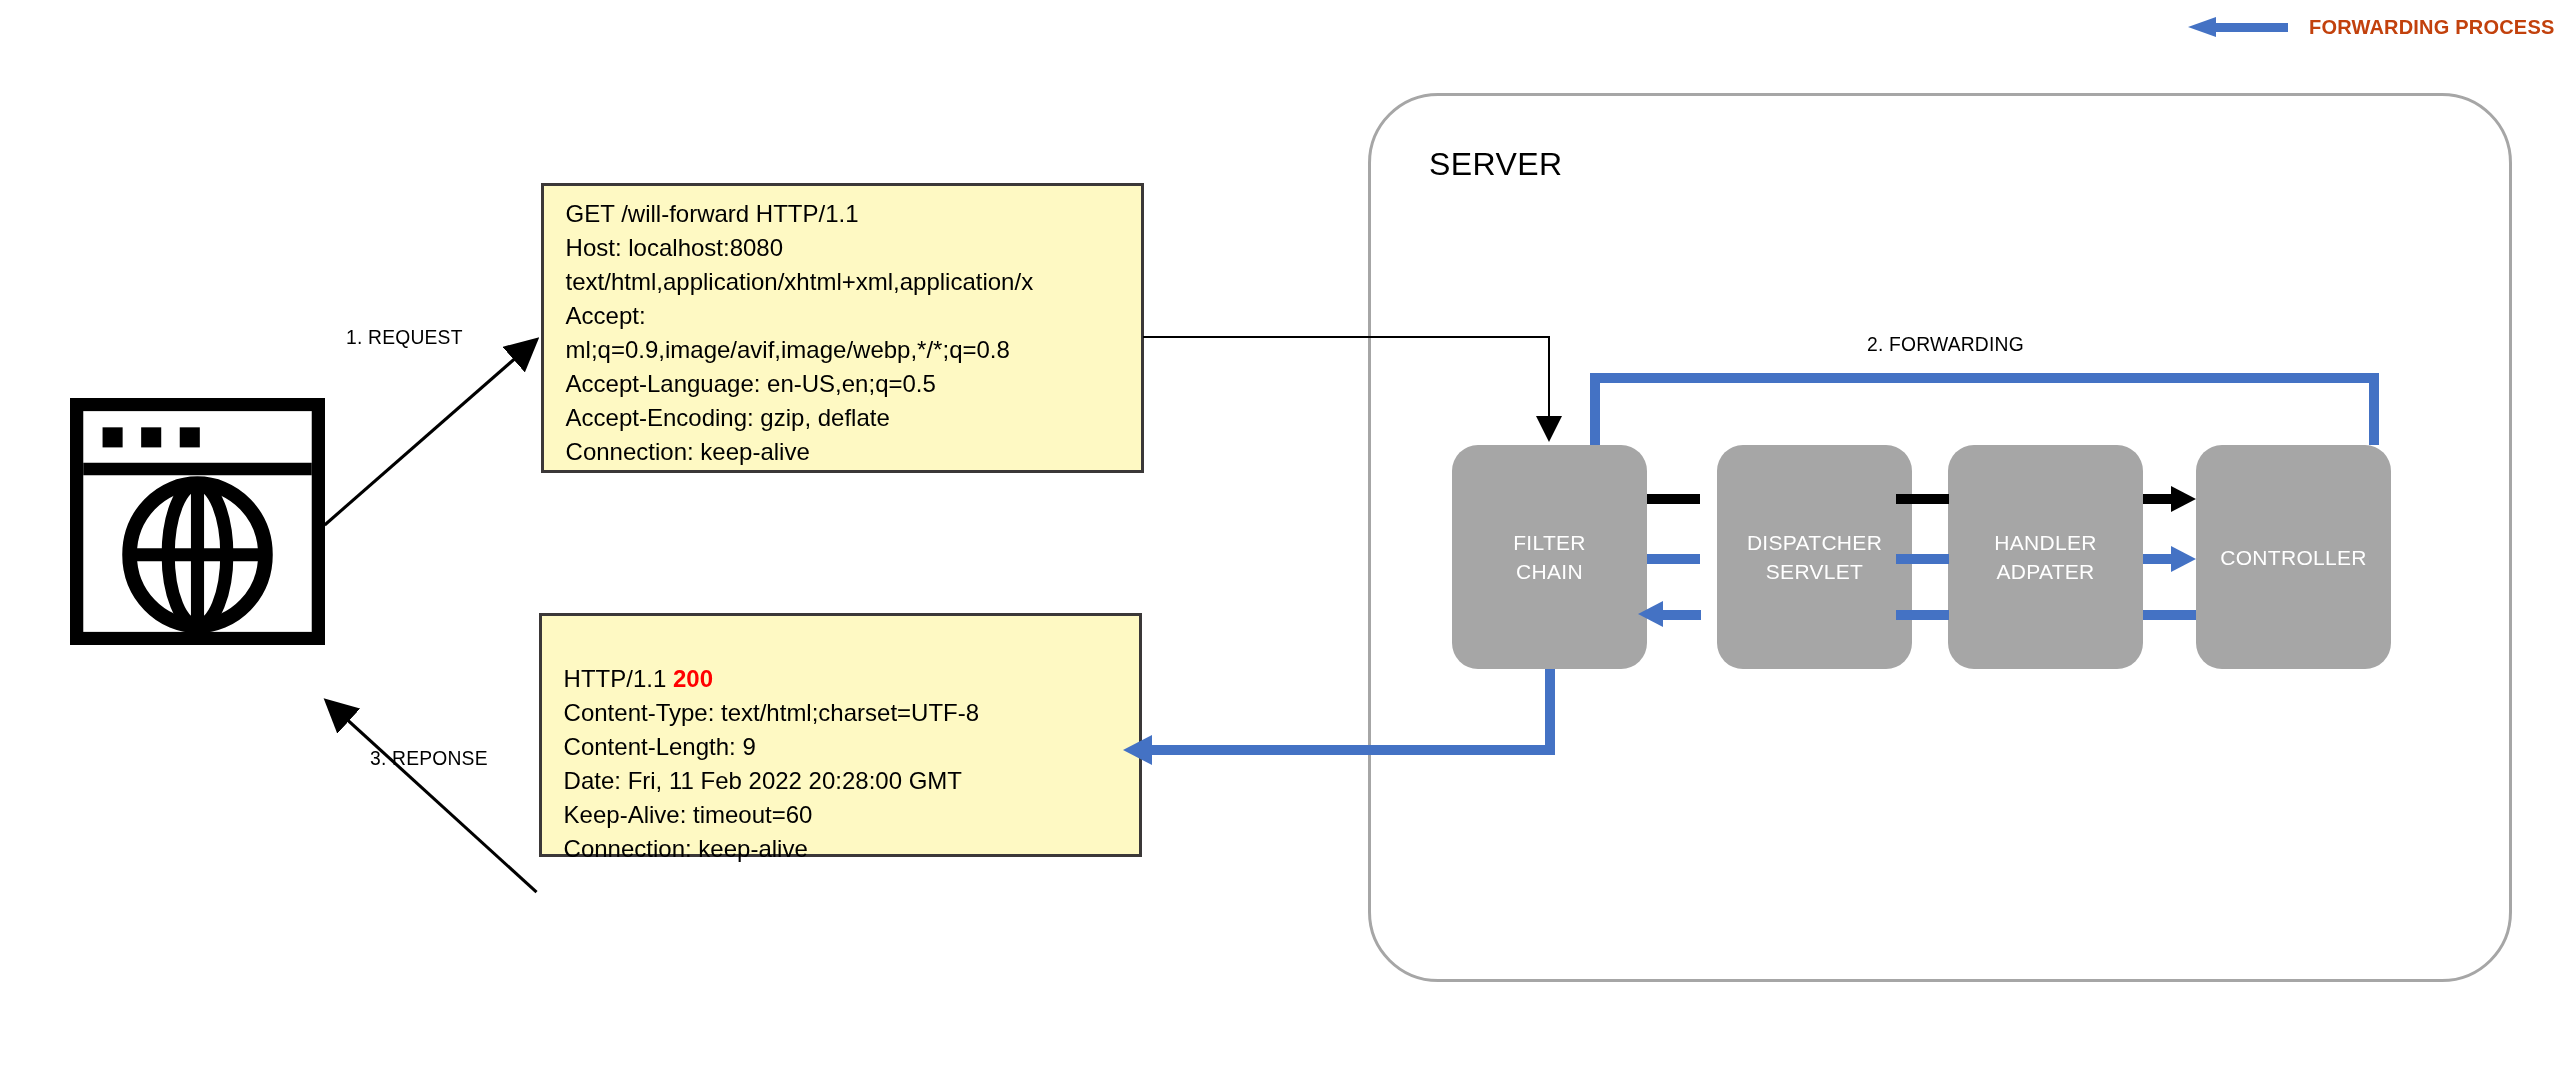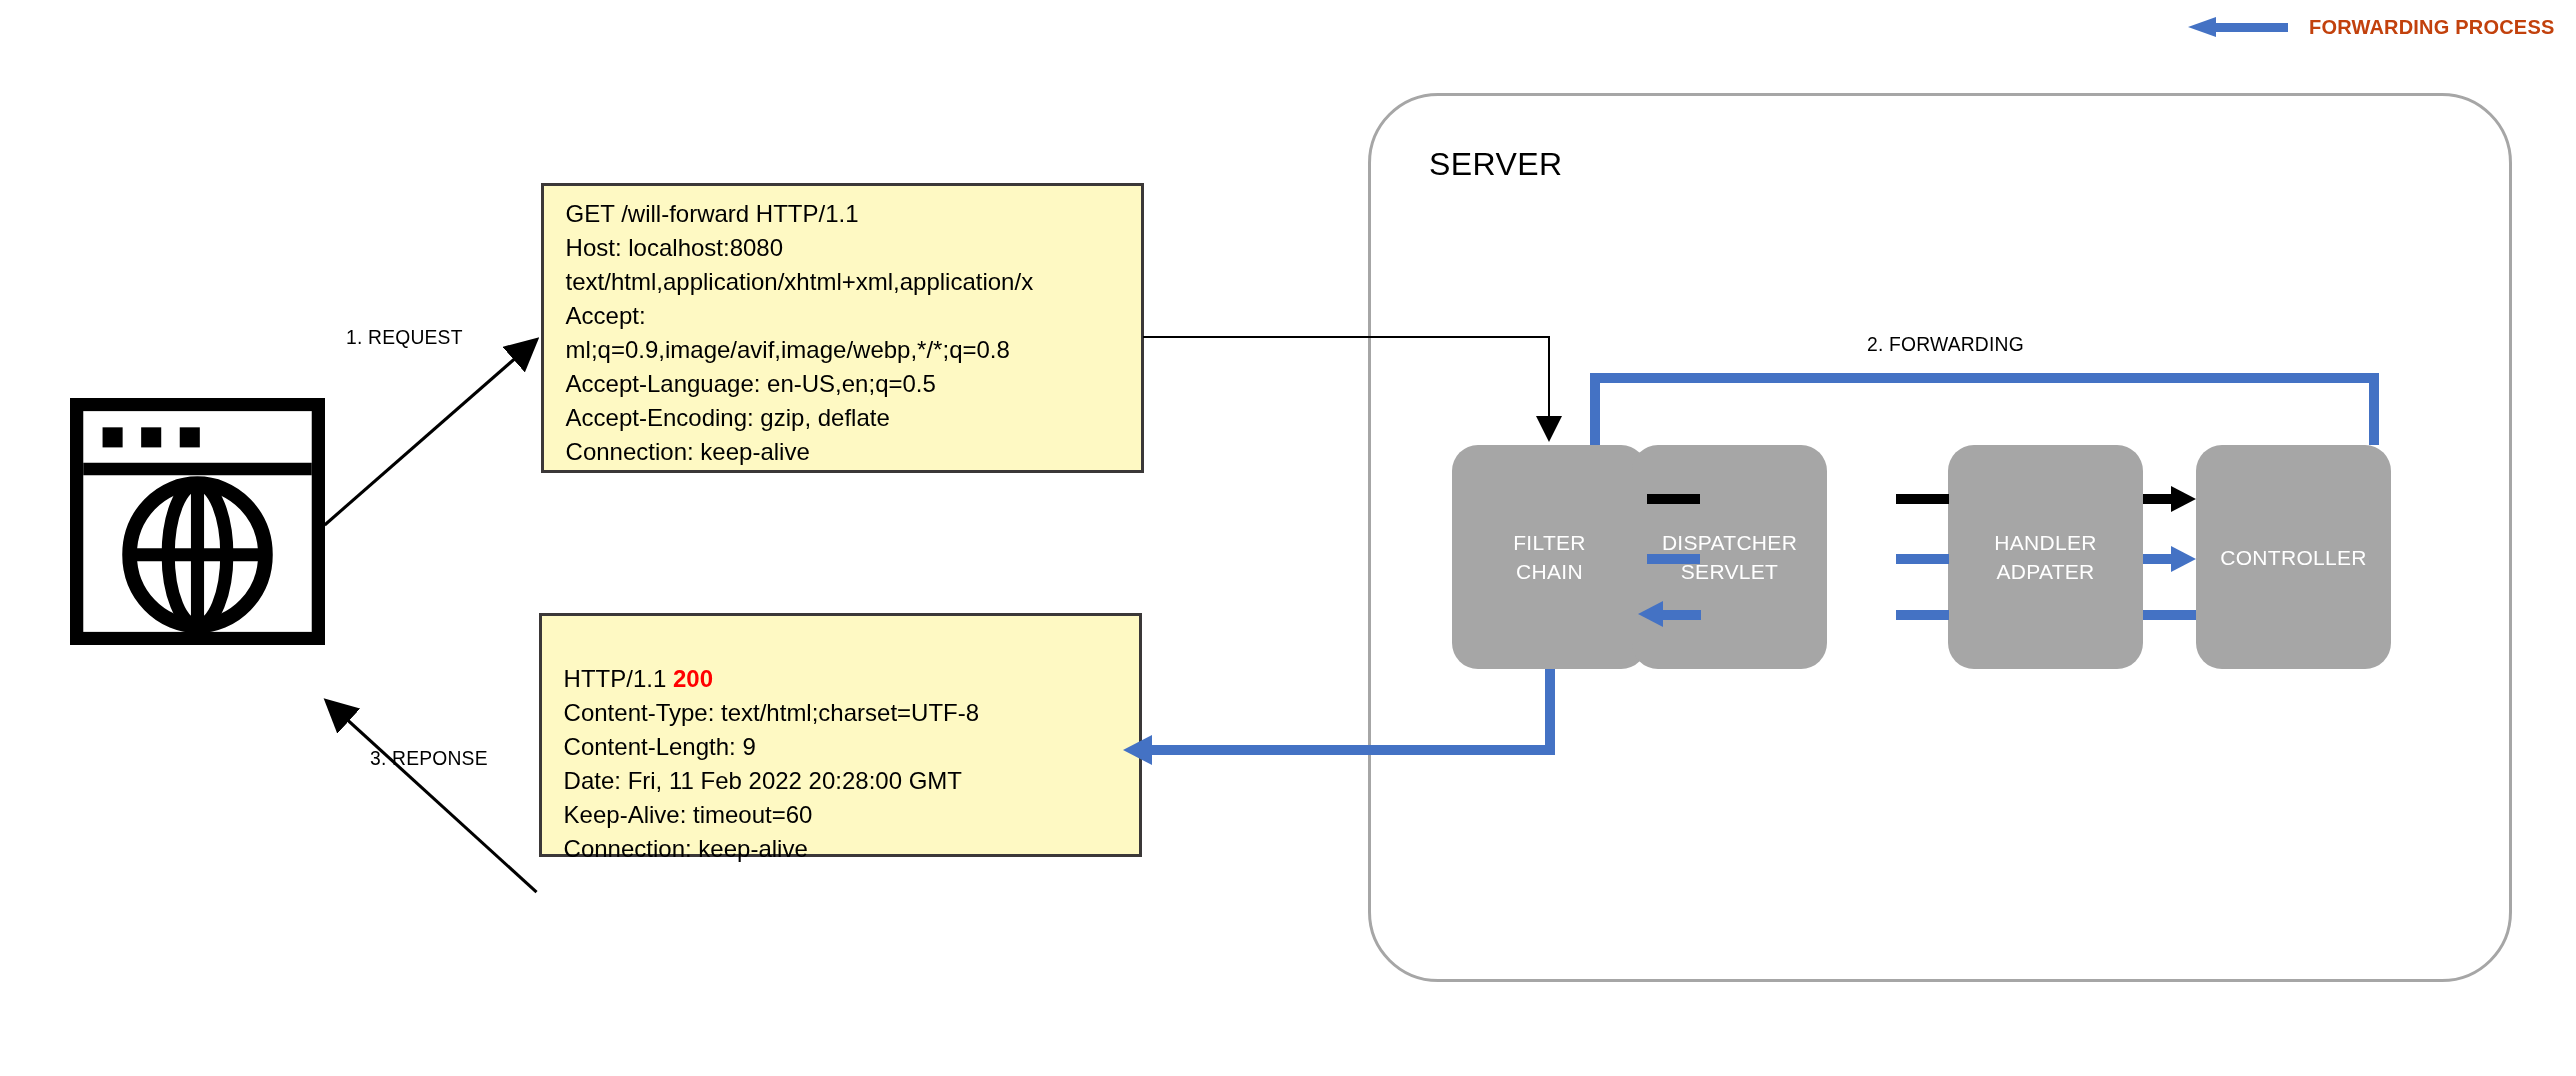--- a/index.html
+++ b/index.html
@@ -146,21 +146,21 @@
     justify-content: center;
     color: #ffffff;
     font-size: 21px;
     line-height: 29px;
     text-align: center;
     letter-spacing: 0.3px;
     top: 445px;
     height: 224px;
   }
   #box-filter-chain { left: 1452px; width: 195px; }
-  #box-dispatcher-servlet { left: 1632px; width: 195px; }
+  #box-dispatcher-servlet { left: 1717px; width: 195px; }
   #box-handler-adapter { left: 1948px; width: 195px; }
   #box-controller { left: 2196px; width: 195px; }
 
   
   .seg {
     position: absolute;
     height: 10px;
   }
   .seg.black { background: #000000; }
   .seg.blue { background: #4472C4; }

